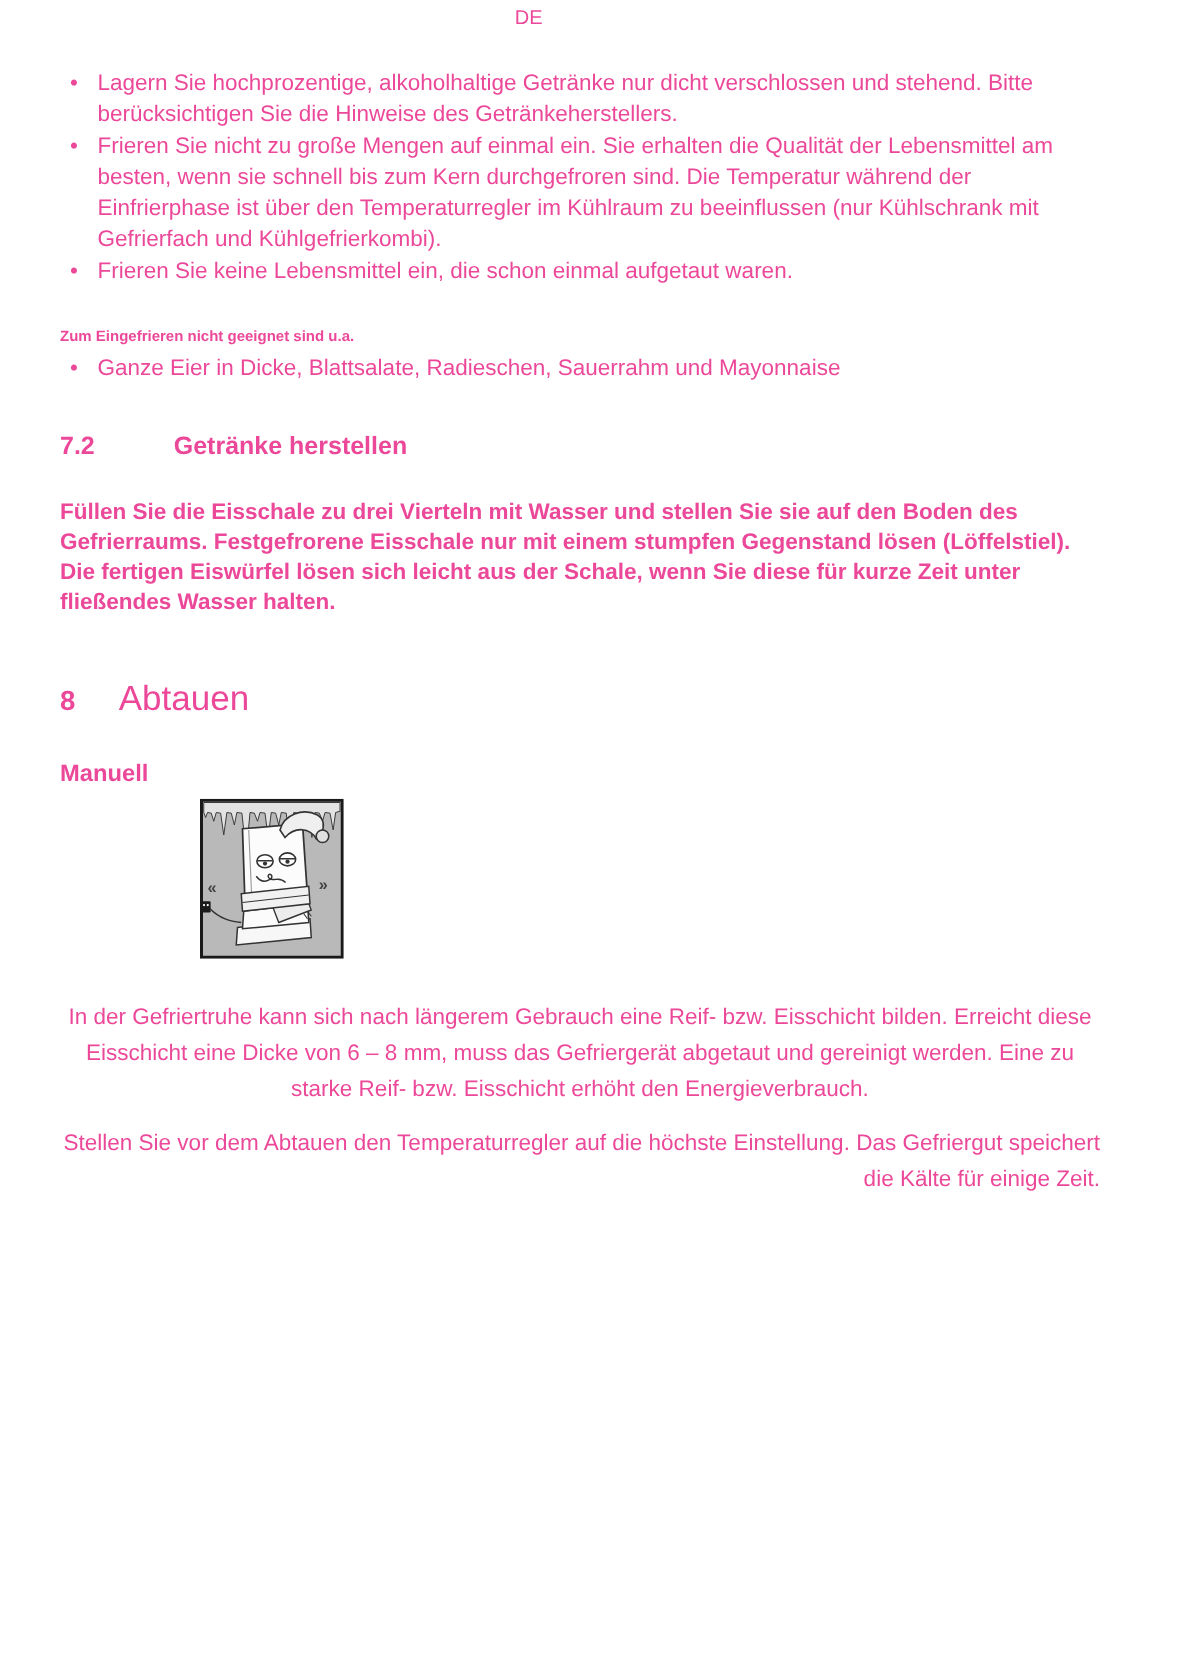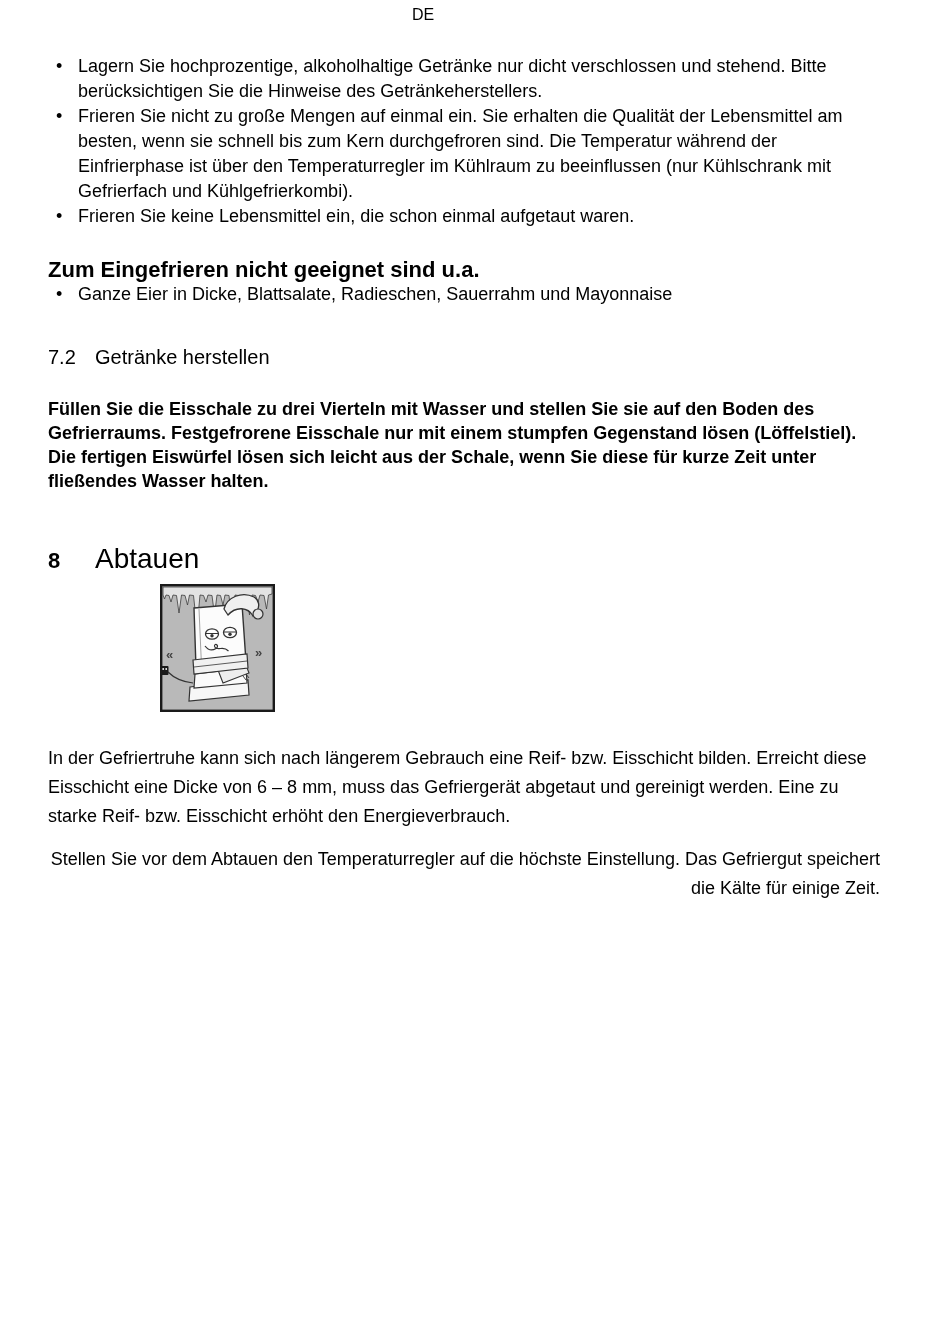--- a/index.html
+++ b/index.html
@@ -1,34 +1,34 @@
 <!DOCTYPE html>
 <html><head>
 <meta charset="utf-8">
 <style>
   html,body{margin:0;padding:0;background:#ffffff;}
   .page{position:relative;width:950px;height:1335px;background:#ffffff;overflow:hidden;
-        font-family:"Liberation Sans","DejaVu Sans",sans-serif;color:#000000;}
+        font-family:"Liberation Sans","DejaVu Sans",sans-serif;color:#ec4899;}
   .lang-header{position:absolute;top:6px;left:0;width:846px;text-align:center;font-size:16px;}
   .content{position:absolute;top:0;left:48px;width:832px;}
   .bullet-list{margin-top:54px;}
   .bullet-item{display:flex;font-size:18px;line-height:25px;}
   .bullet-marker{flex:0 0 30px;width:30px;padding-left:8px;box-sizing:border-box;}
   .bullet-text{width:802px;}
   .bullet-text b{font-weight:normal;}
-  .subhead{margin-top:28px;font-size:22px;line-height:25px;font-weight:bold;}
-  .h2{margin-top:39px;display:flex;align-items:baseline;font-size:20px;font-weight:normal;line-height:23px;}
+  .subhead{margin-top:28px;font-size:12px;line-height:25px;font-weight:bold;}
+  .h2{margin-top:39px;display:flex;align-items:baseline;font-size:20px;font-weight:bold;line-height:23px;gap:44px;}
   .h2 .num{flex:0 0 47px;width:47px;}
   .para{margin-top:28px;width:832px;font-size:18px;line-height:24px;font-weight:bold;}
   .h1{margin-top:50px;display:flex;align-items:baseline;line-height:32px;}
   .h1 .num{flex:0 0 47px;width:47px;font-size:22px;font-weight:bold;}
   .h1 .title{font-size:28px;font-weight:400;}
   .manuell{margin-top:30px;font-size:19px;font-weight:bold;line-height:25px;}
   .figure{margin:7px 0 0 112px;width:115px;height:128px;}
-  .para-loose{margin-top:32px;width:832px;font-size:18px;line-height:29px;}
+  .para-loose{margin-top:32px;width:832px;font-size:18px;line-height:29px;text-align:center;}
   .para-loose2{margin-top:14px;width:832px;font-size:18px;line-height:29px;text-align:right;}
   .footer{position:absolute;top:1233px;left:0;width:950px;height:22px;font-size:16px;}
   .footer span{position:absolute;top:0;white-space:nowrap;}
   .f-left{left:48px;}
   .f-center{left:333px;}
   .f-right{left:685px;}
 </style>
 </head>
 <body>
 
@@ -65,20 +65,21 @@
       <span>Getränke herstellen</span>
     </div>
 
     <div class="para">Füllen Sie die Eisschale zu drei Vierteln mit Wasser und stellen Sie sie auf den Boden des Gefrierraums. Festgefrorene Eisschale nur mit einem stumpfen Gegenstand lösen (Löffelstiel). Die fertigen Eiswürfel lösen sich leicht aus der Schale, wenn Sie diese für kurze Zeit unter fließendes Wasser halten.</div>
 
     <div class="h1">
       <span class="num">8</span>
       <span class="title">Abtauen</span>
     </div>
 
+    <div class="manuell">Manuell</div>
 
     <div class="figure">
       <svg viewBox="0 0 115 128" width="115" height="128">
         <rect x="1.2" y="1.2" width="112.6" height="125.6" fill="#b9b9b9" stroke="#1a1a1a" stroke-width="2.4"></rect>
         <path d="M3,3 H112 V10 L108.5,11 L106.5,25 L104,11.5 L100,11 L98,18 L95.5,11.5 L92,11 L89.5,31 L87,11.5 L83,11 L81,19 L78.5,11.5 L75,11 L72,40 L69,11.5 L65,11 L63,21 L60.5,11.5 L57,11 L54.5,31 L52,11.5 L48,11 L46,18 L43.5,11.5 L40,11 L37,44 L33.5,11.5 L29.5,11 L27.5,21 L25,11.5 L21.5,11 L19,29 L16.5,11.5 L13,11 L11,18 L9,11.5 L6,11 L4.5,15 L3,11 Z" fill="#e3e3e3" stroke="#3c3c3c" stroke-width="0.8" stroke-linejoin="round"></path>
         <text x="6" y="75" font-size="13" font-weight="bold" fill="#444">«</text>
         <text x="95" y="73" font-size="13" font-weight="bold" fill="#444">»</text>
         <polygon points="30,103 88,96 89,111 29,117" fill="#f7f7f7" stroke="#333" stroke-width="1.2"></polygon>
         <polygon points="35,90 86,84 87,99 34,104" fill="#fbfbfb" stroke="#333" stroke-width="1.2"></polygon>
         <polygon points="34,24 82,20 86,78 36,84" fill="#fcfcfc" stroke="#333" stroke-width="1.4"></polygon>

